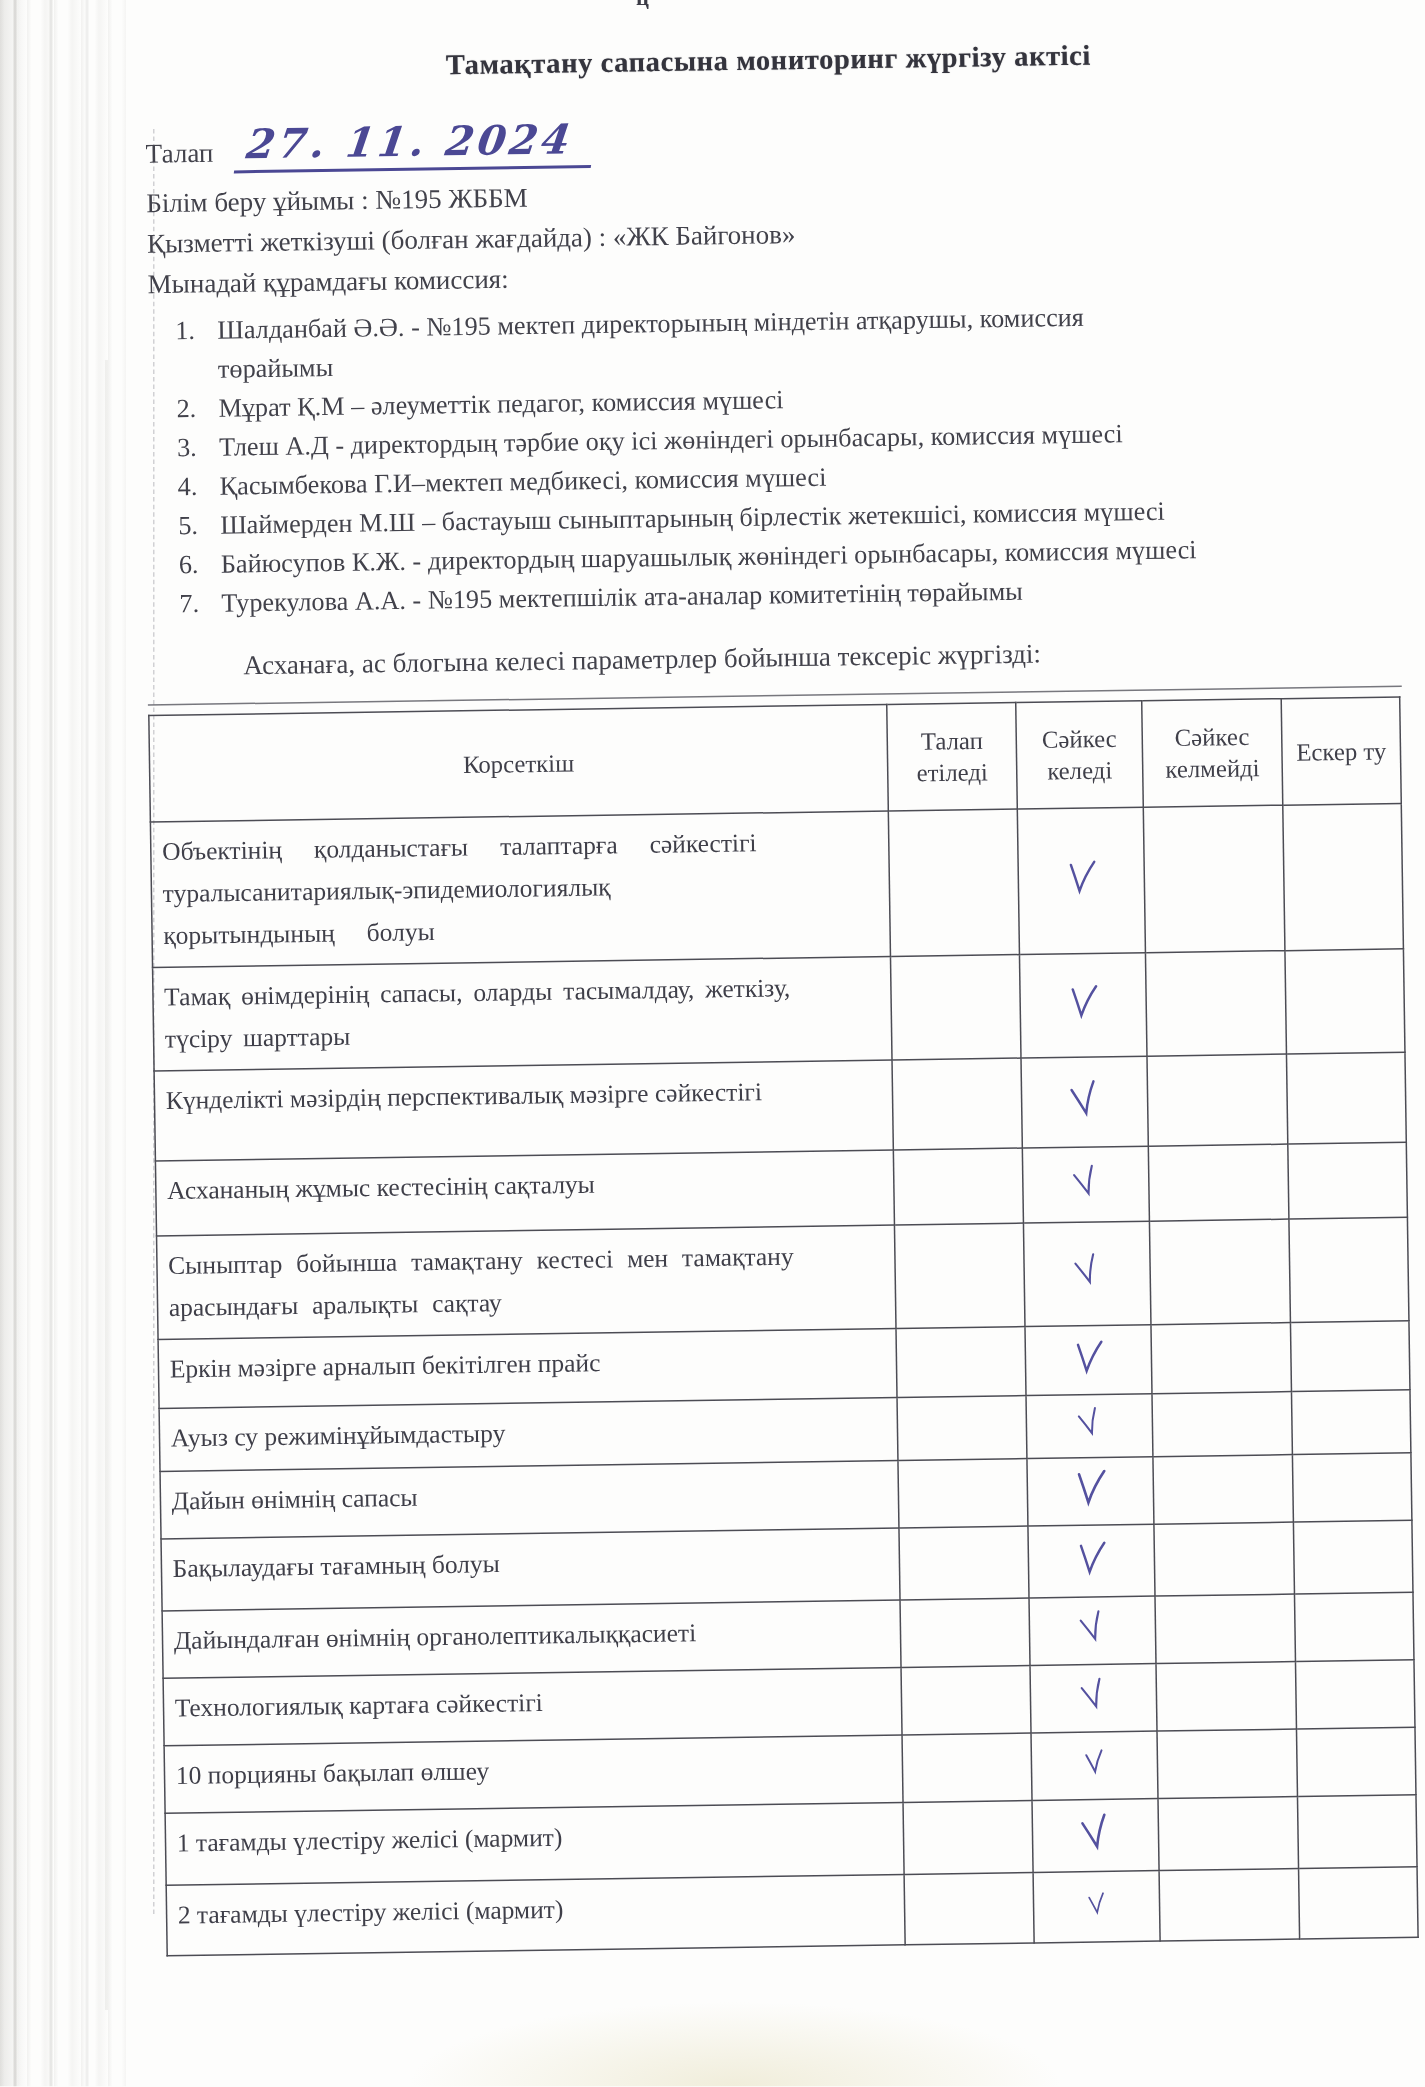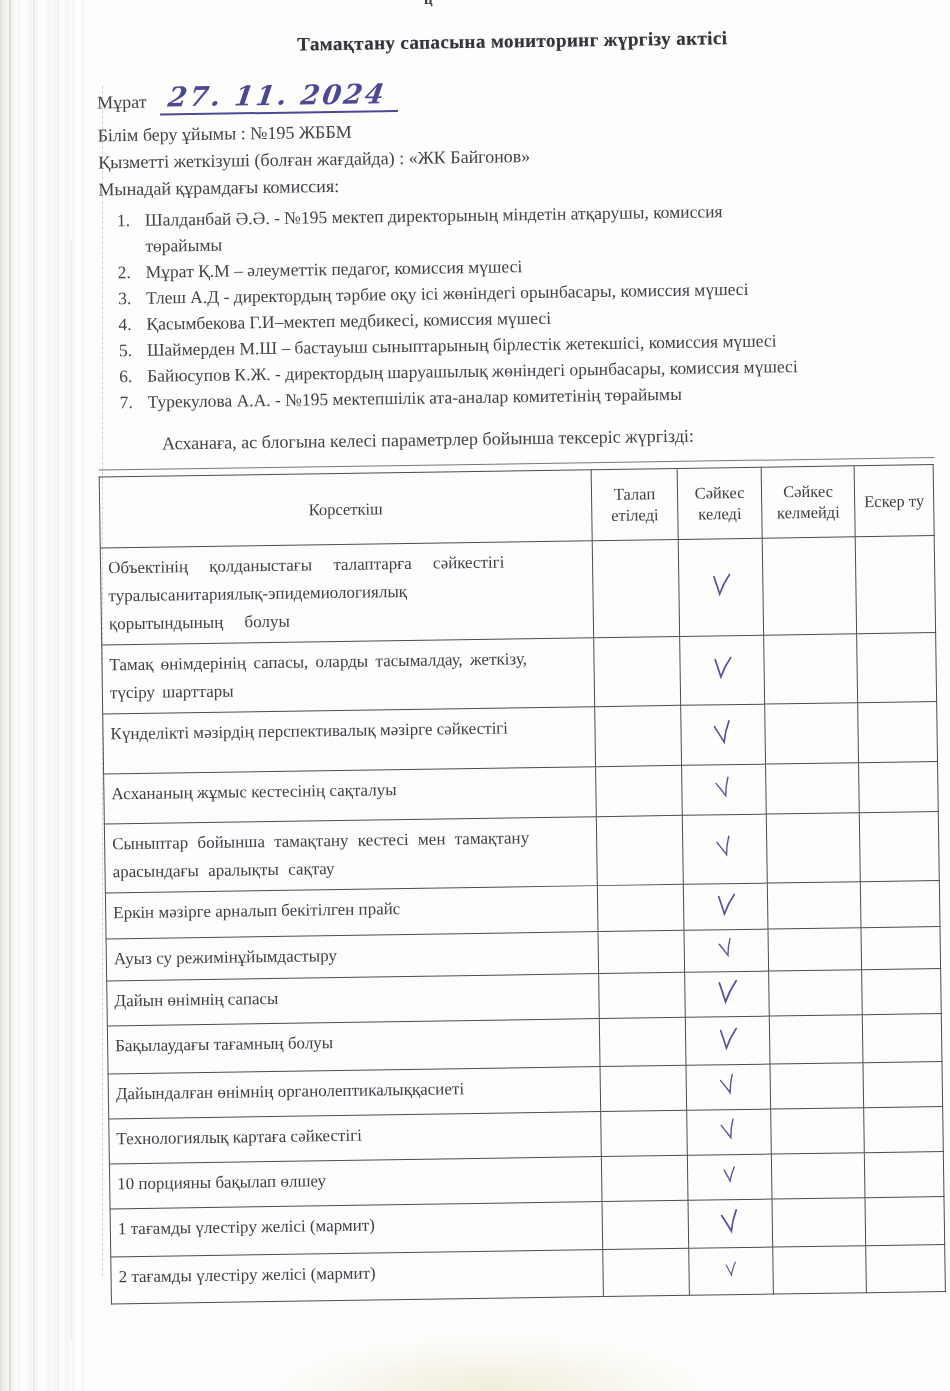--- a/index.html
+++ b/index.html
@@ -141,21 +141,21 @@
   <div class="streak-line streak-d"></div>
   <div class="margin-dashes"></div>
   <div class="edge-mark"><span>ц</span></div>
   <div class="bottom-smear"></div>
 
   <div class="doc">
 
     <h1 class="title">Тамақтану сапасына мониторинг жүргізу актісі</h1>
 
     <p class="line date-line">
-      <span class="date-label">Мұрат</span><span class="hand">27. 11. 2024</span>
+      <span class="date-label">Талап</span><span class="hand">27. 11. 2024</span>
     </p>
 
     <p class="line">Білім беру ұйымы : №195 ЖББМ</p>
     <p class="line">Қызметті жеткізуші (болған жағдайда) : «ЖК Байгонов»</p>
     <p class="line">Мынадай құрамдағы комиссия:</p>
 
     <ol class="members">
       <li><span class="member-text">Шалданбай Ә.Ә. - №195 мектеп директорының міндетін атқарушы, комиссия
 төрайымы</span></li>
       <li><span class="member-text">Мұрат Қ.М – әлеуметтік педагог, комиссия мүшесі</span></li>

